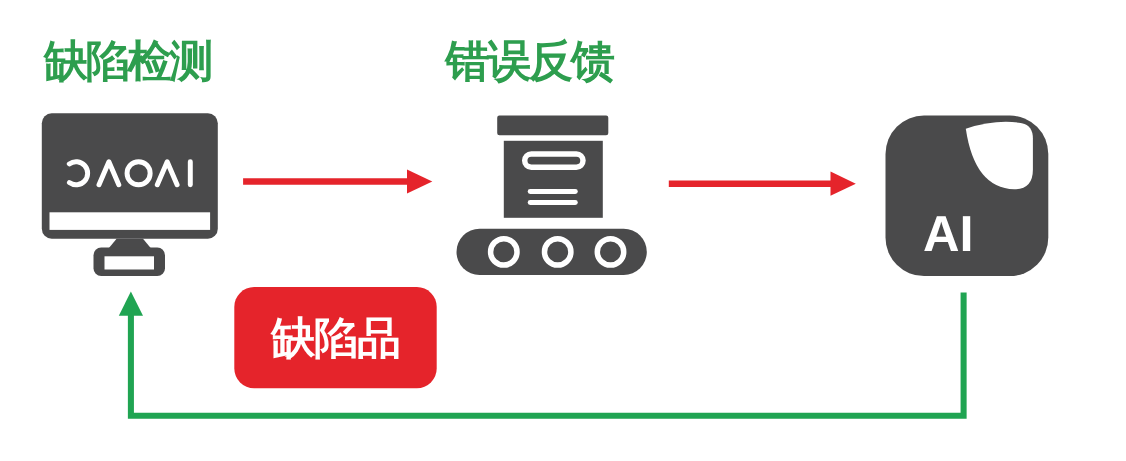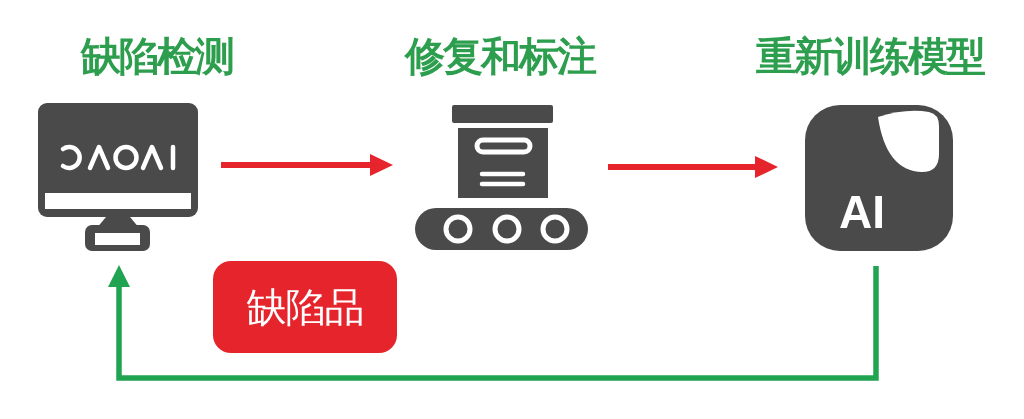--- a/index.html
+++ b/index.html
@@ -12,21 +12,21 @@
   html,body{margin:0;padding:0;background:#ffffff;}
   .canvas{
     position:relative;width:1024px;height:419px;background:#ffffff;
     overflow:hidden;font-family:"Liberation Sans",sans-serif;
   }
   .stage-title{
     position:absolute;top:33px;height:46px;line-height:46px;
     font-size:40px;font-weight:900;letter-spacing:-2px;
     color:var(--green-text);white-space:nowrap;
   }
-  .t1{left:40px;margin-left:41px;}
+  .t1{left:40px;}
   .t2{left:405px;}
   .t3{left:756px;}
   .icon{position:absolute;}
   .icon-monitor{left:36px;top:101px;}
   .icon-conveyor{left:410px;top:100px;}
   .icon-ai{left:803px;top:102px;}
   .ink{fill:var(--icon-gray);}
   .paper{fill:var(--icon-white);}
   .wstroke{fill:none;stroke:var(--icon-white);}
   .ai-label{
@@ -35,33 +35,32 @@
     font-size:46px;font-weight:700;
   }
   .overlay{position:absolute;left:0;top:0;}
   .red-line{stroke:var(--red);stroke-width:6;}
   .red-head{fill:var(--red);}
   .green-line{fill:none;stroke:var(--green-line);stroke-width:5.5;}
   .green-head{fill:var(--green-line);}
   .badge{
     position:absolute;display:flex;align-items:center;justify-content:center;
     background:var(--red);color:#ffffff;border-radius:18px;
-    font-size:40px;font-weight:400;letter-spacing:-1px;white-space:nowrap;
+    font-size:40px;font-weight:700;letter-spacing:-1px;white-space:nowrap;
   }
   .badge-1{left:213px;top:261px;width:184px;height:92px;}
   .badge-2{left:588px;top:261px;width:210px;height:90px;}
 </style>
 </head>
 <body>
 
 <div class="canvas">
 
   <div class="stage-title t1">缺陷检测</div>
-  <div class="stage-title t2">修复和标注</div>
-  <div class="stage-title t3">重新训练模型</div>
+  <div class="stage-title t2">错误反馈</div>
 
   <svg class="icon icon-monitor" width="165" height="152" viewBox="0 0 165 152" aria-label="DAOAI">
     <g>
       <rect class="ink" x="2" y="2" width="160" height="114" rx="9"></rect>
       <rect class="paper" x="9" y="92" width="146" height="16"></rect>
     </g>
     <g class="wstroke" stroke-width="4.5" stroke-linecap="round" stroke-linejoin="round">
       <path d="M 27,48 A 10.5 10.5 0 1 1 27,65"></path>
       <path d="M 54,67 L 63,46 L 72,67"></path>
       <circle cx="90" cy="56.5" r="10.5"></circle>

